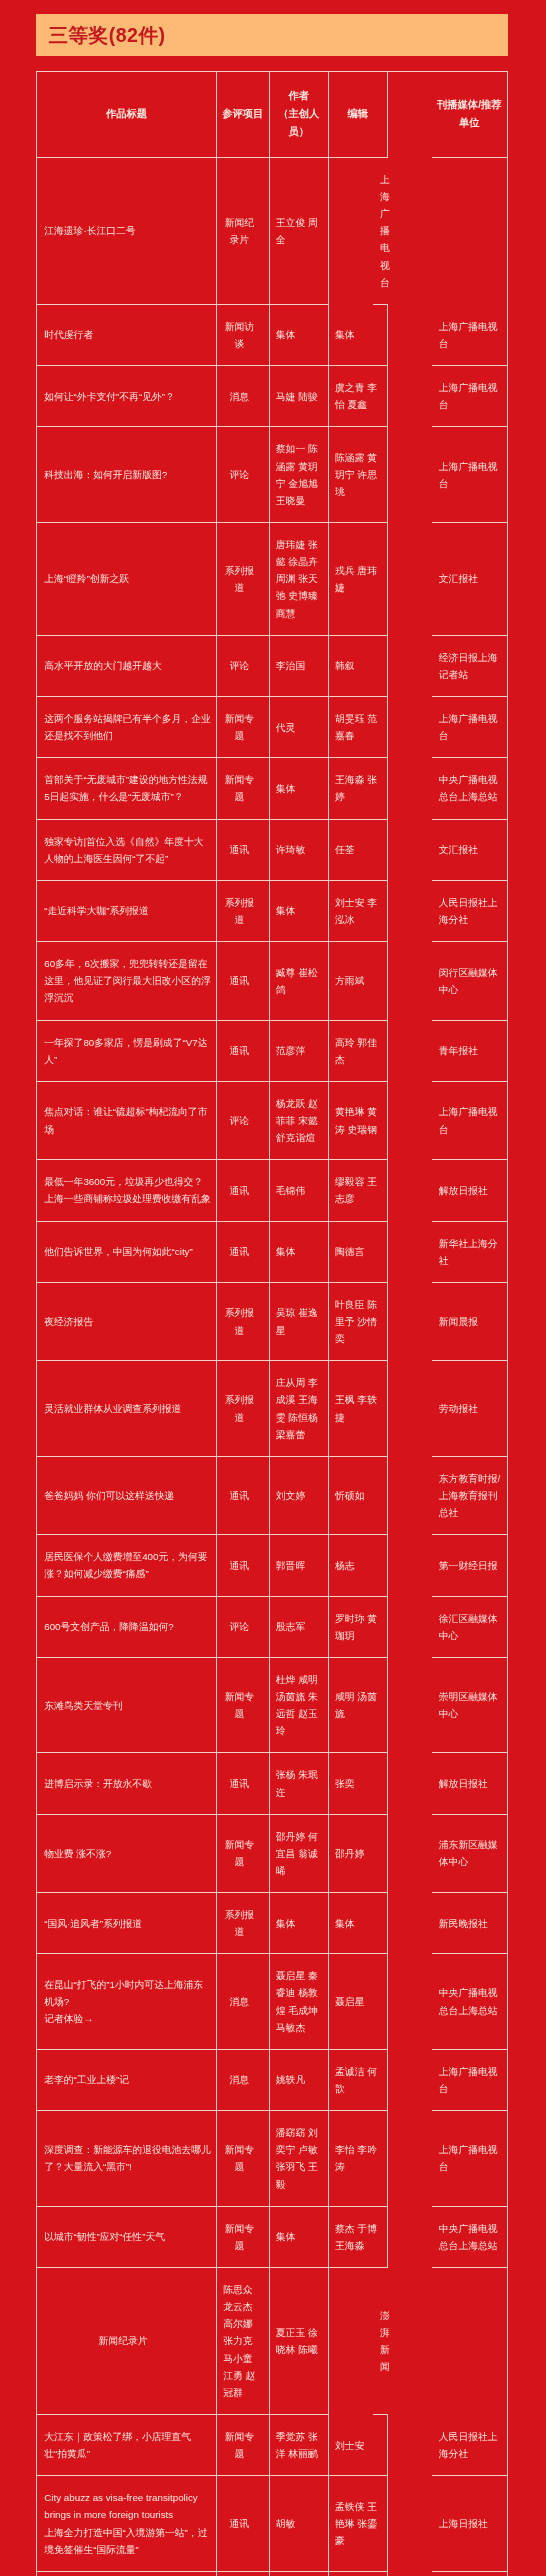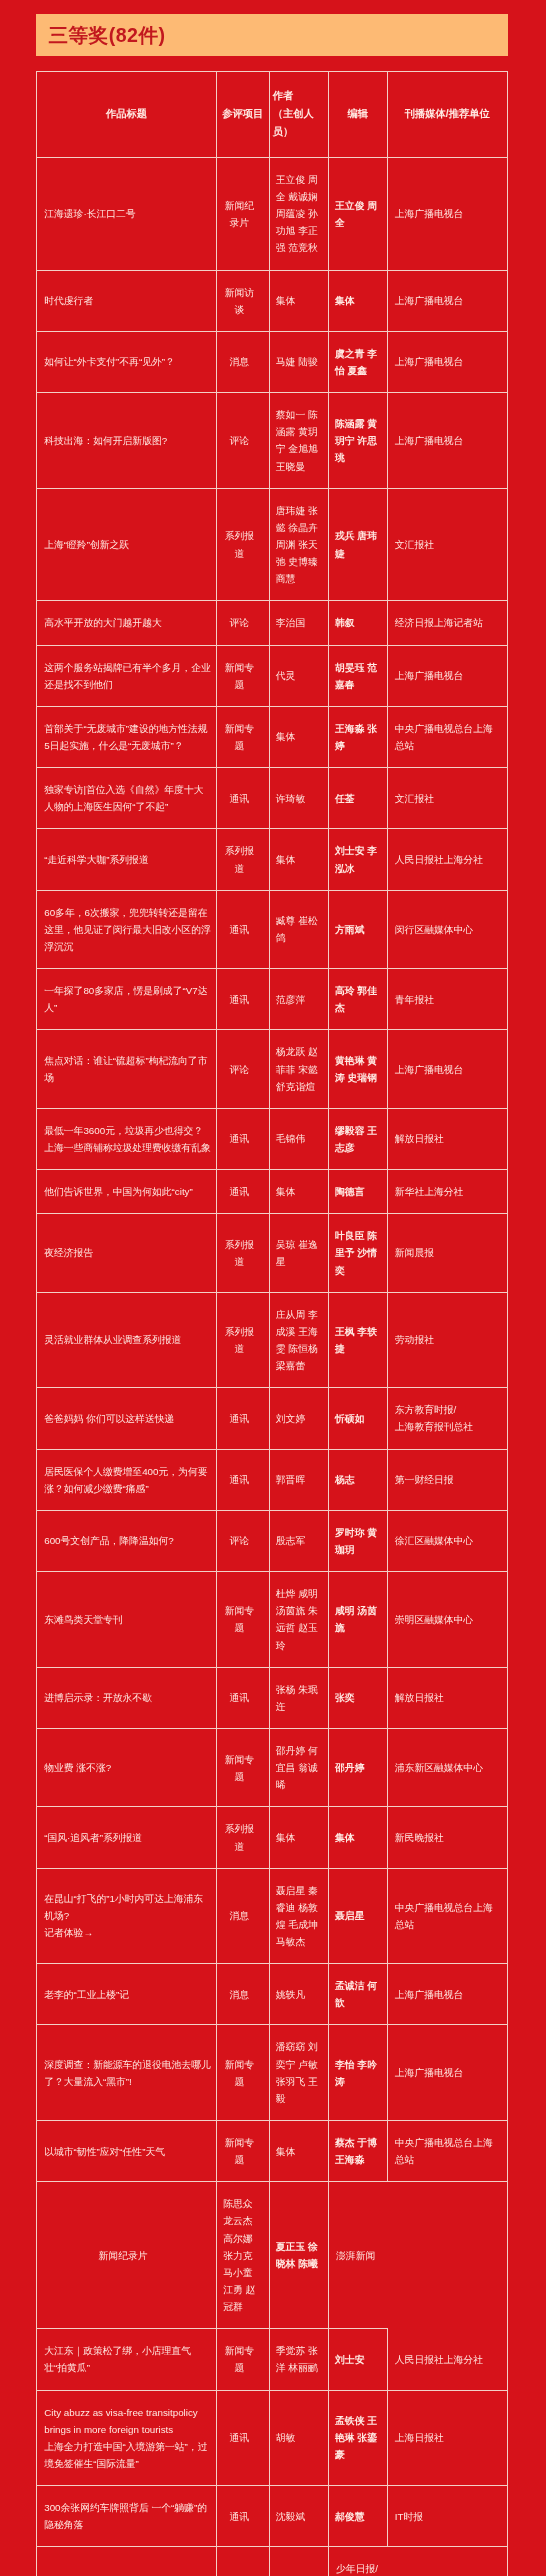--- a/index.html
+++ b/index.html
@@ -41,31 +41,32 @@
     line-height: 1.75;
     display: flex;
     align-items: center;
     justify-content: flex-start;
     text-align: left;
     padding: 13px 5.2px 13px 7.2px;
     box-sizing: border-box;
     white-space: pre-line;
     word-break: break-word;
   }
-  .cell:last-child { border-right: none; }
+  .cell:last-child { border-right: none; margin-left: 44px; }
   .trow:last-child .cell { border-bottom: none; }
   .thead-row .cell {
     font-weight: bold;
     font-size: 10.3px;
     justify-content: center;
+    text-align: center;
     padding: 15.5px 3.1px;
   }
   .col-cat { justify-content: center; text-align: center; padding-left: 3.1px; padding-right: 10px; }
   .col-auth { padding-left: 6.2px; padding-right: 4.1px; }
-  .col-ed { padding-left: 6.2px; padding-right: 4.1px; font-weight: bold; }
+  .col-ed { padding-left: 6.2px; padding-right: 4.1px; }
   .col-media { padding-left: 7.2px; }
 </style>
 </head>
 <body>
 
 <div class="page">
   <div class="title-bar">
     <span class="title-text">三等奖(82件)</span>
   </div>
   <div class="award-table">
@@ -74,21 +75,20 @@
         <div class="cell">参评项目</div>
         <div class="cell">作者
 （主创人员）</div>
         <div class="cell">编辑</div>
         <div class="cell">刊播媒体/推荐单位</div>
       </div>
     <div>
         <div class="trow">
           <div class="cell col-title">江海遗珍·长江口二号</div>
           <div class="cell col-cat">新闻纪录片</div>
-          <div class="cell col-auth">王立俊 周全 戴诚娴 周蕴凌 孙功旭 李正强 范竞秋</div>
           <div class="cell col-ed">王立俊 周全</div>
           <div class="cell col-media">上海广播电视台</div>
         </div>
         <div class="trow">
           <div class="cell col-title">时代虔行者</div>
           <div class="cell col-cat">新闻访谈</div>
           <div class="cell col-auth">集体</div>
           <div class="cell col-ed">集体</div>
           <div class="cell col-media">上海广播电视台</div>
         </div>

